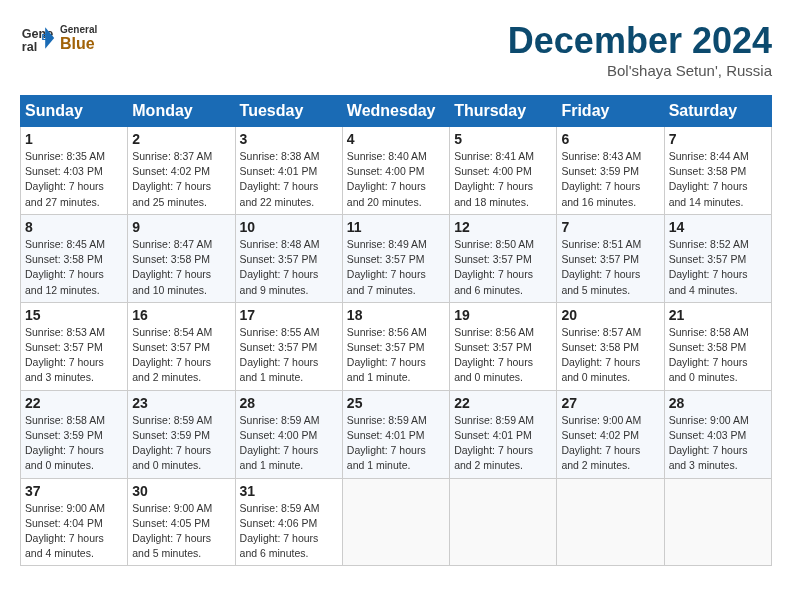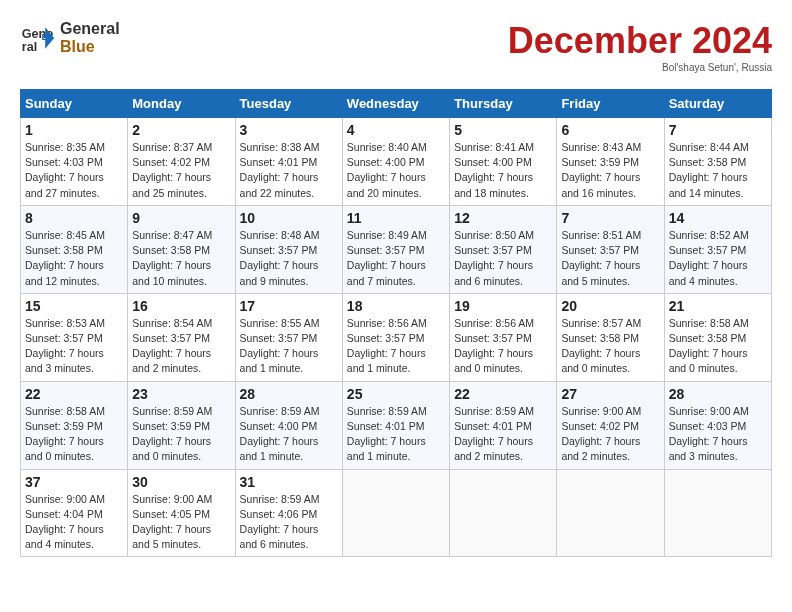--- a/index.html
+++ b/index.html
@@ -24,37 +24,37 @@
     .logo-icon {
       width: 36px;
       height: 36px;
     }
     .title-block {
       text-align: right;
     }
     .month-title {
       font-size: 36px;
       font-weight: bold;
-      color: #b91c1c;
+      color: #0c4a6e;
     }
     .subtitle {
-      font-size: 10px;
+      font-size: 15px;
       color: #555;
     }
     .calendar {
       width: 100%;
       border-collapse: collapse;
       font-size: 11px;
     }
     .calendar th {
       background: #1a6bb5;
       color: #fff;
       padding: 6px 4px;
       text-align: left;
-      font-size: 13px;
+      font-size: 16px;
       font-weight: bold;
       border: 1px solid #1a6bb5;
     }
     .calendar td {
       border: 1px solid #ccc;
       vertical-align: top;
       padding: 4px;
       width: calc(100% / 7);
       min-height: 80px;
       background: #fff;
@@ -83,21 +83,21 @@
 
 <div class="header">
   <div class="logo">
     <svg class="logo-icon" viewBox="0 0 40 40">
       <text x="2" y="20" font-size="14" font-weight="bold" fill="#333">Gene</text>
       <text x="2" y="34" font-size="14" font-weight="bold" fill="#333">ral</text>
       <polygon points="28,8 38,20 28,32" fill="#1a6bb5"></polygon>
       <text x="24" y="22" font-size="11" font-weight="bold" fill="#1a6bb5">B</text>
     </svg>
     <div>
-      <div style="font-size:16px;font-weight:bold;color:#333;line-height:1.1;">
+      <div style="font-size:10px;font-weight:bold;color:#333;line-height:1.1;">
         <span style="color:#333;">Gene</span><span style="color:#333;">ral</span>
       </div>
       <div style="font-size:16px;font-weight:bold;color:#a16207;line-height:1.1;">Blue</div>
     </div>
   </div>
   <div class="title-block">
     <div class="month-title">December 2024</div>
     <div class="subtitle">Bol'shaya Setun', Russia</div>
   </div>
 </div>

